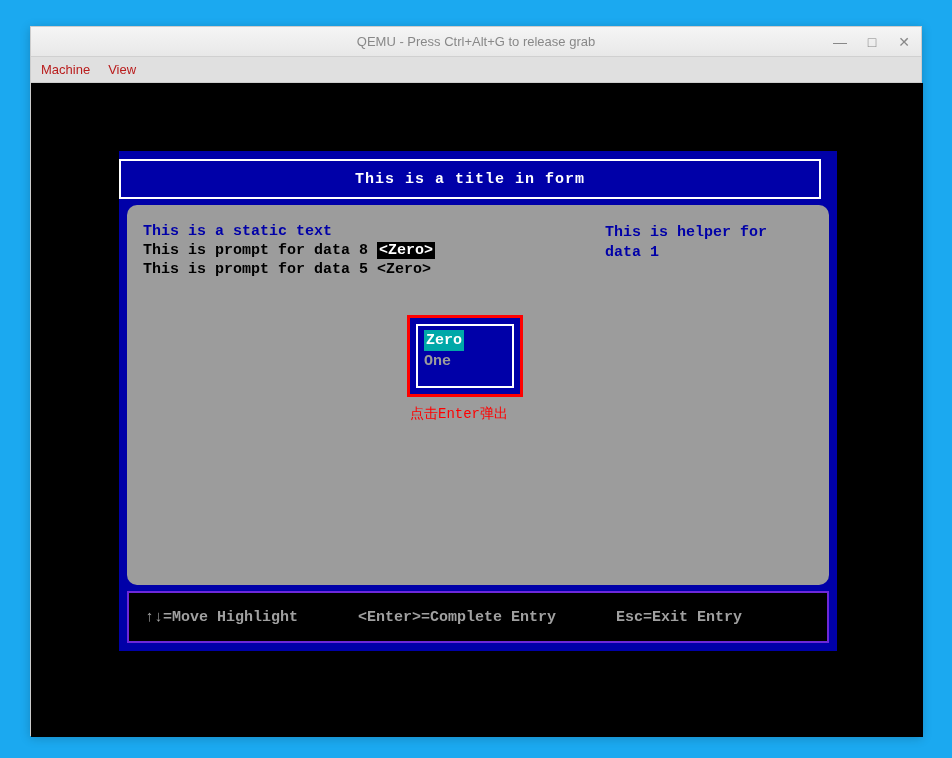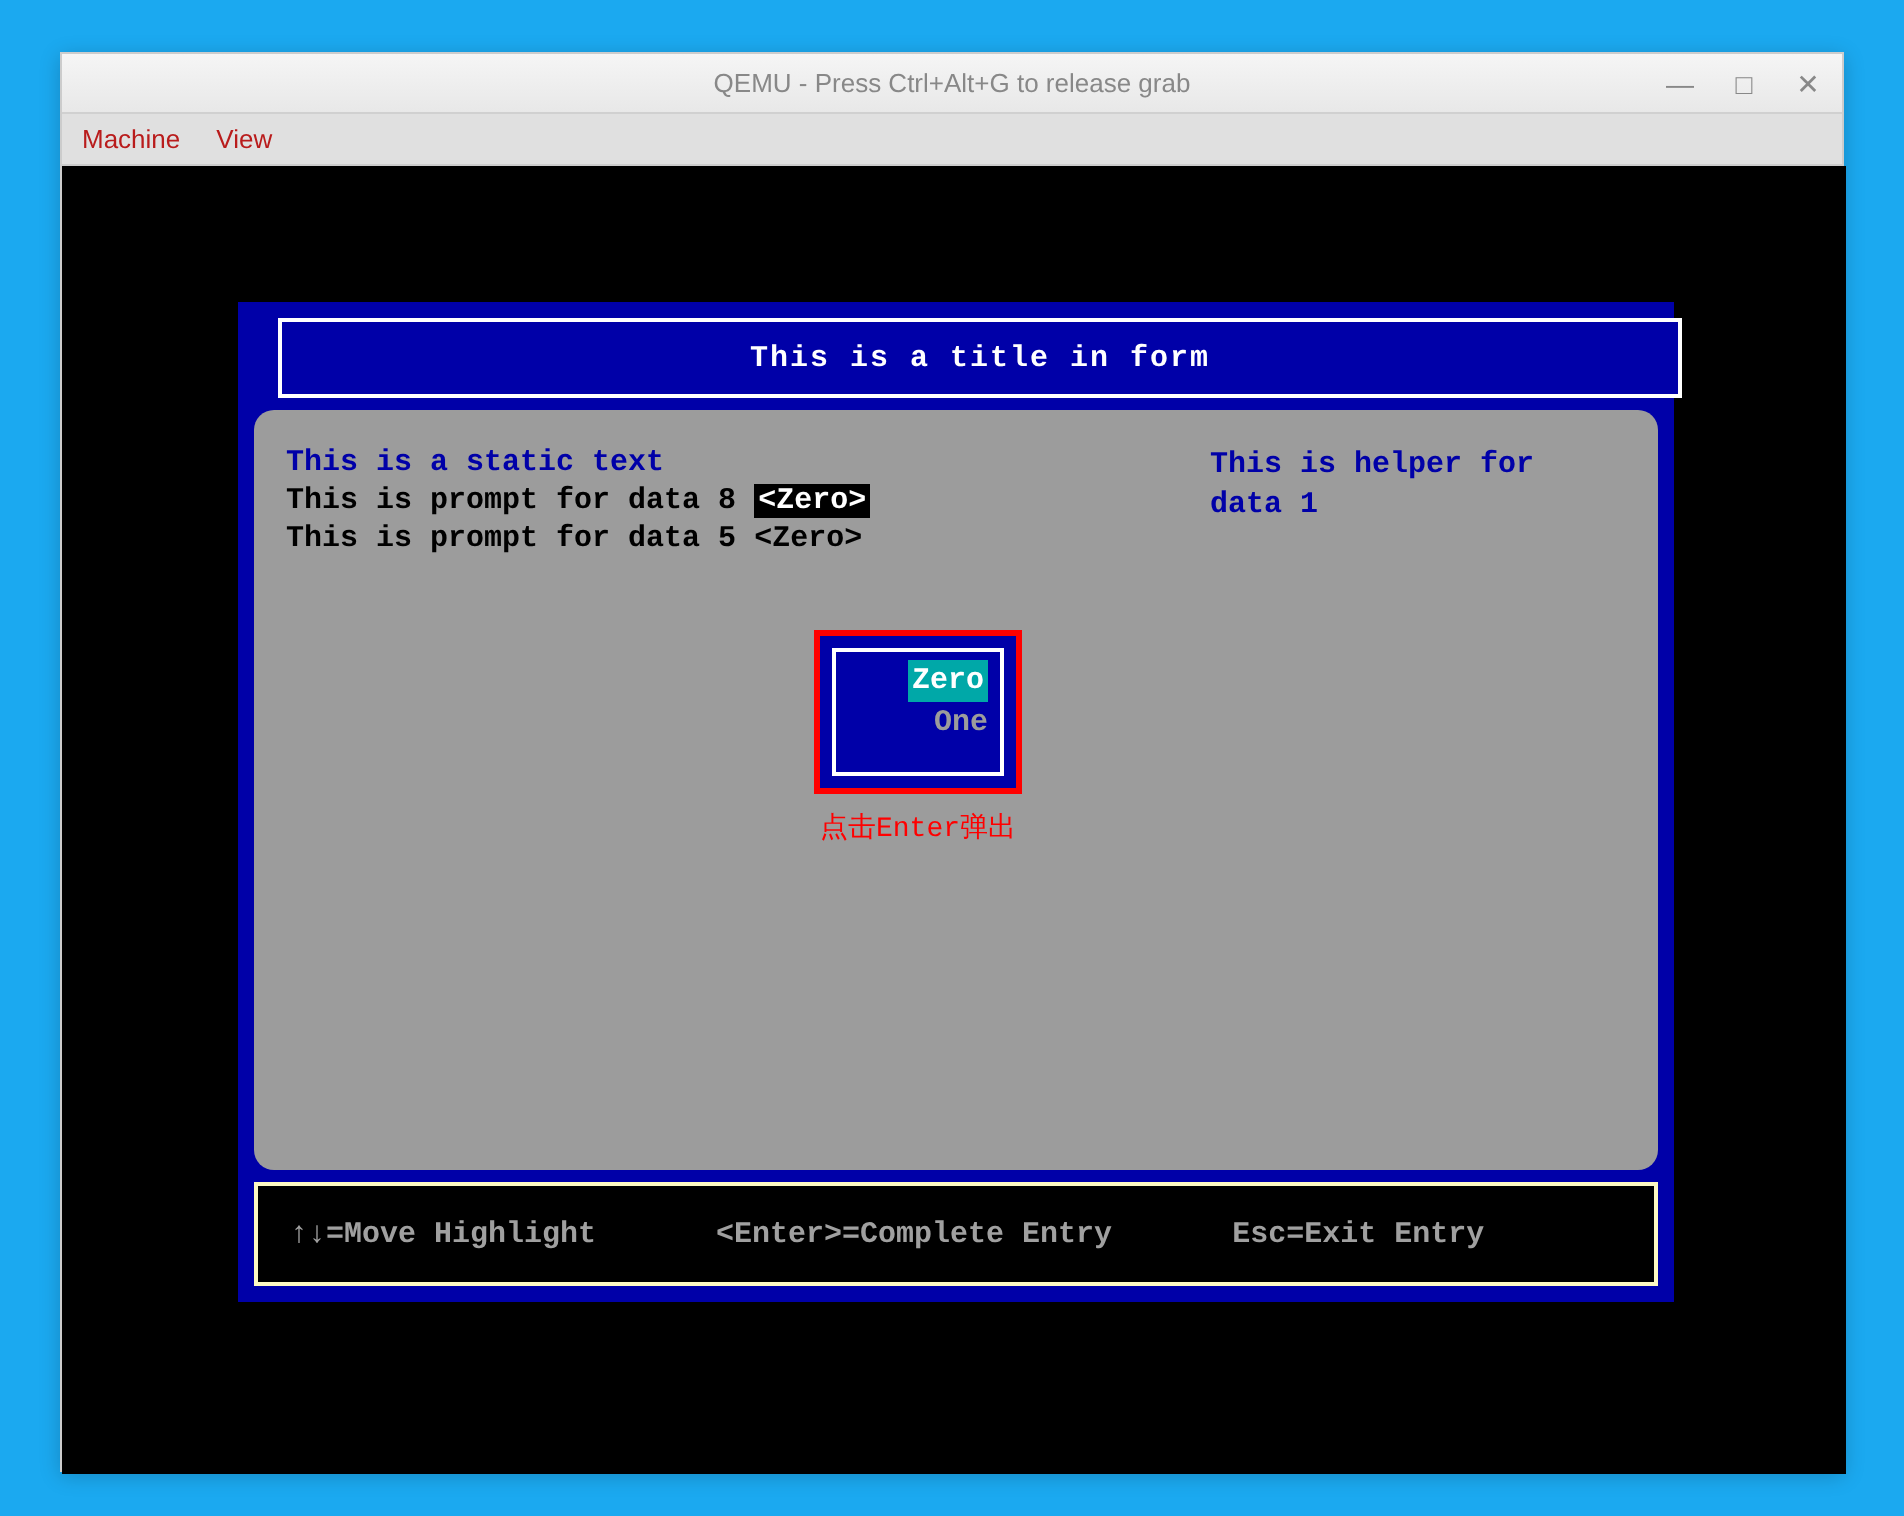--- a/index.html
+++ b/index.html
@@ -77,21 +77,21 @@
 .bios-frame {
   position: absolute;
   left: 88px;
   top: 68px;
   width: 718px;
   height: 500px;
   background: #0000a8;
 }
 .bios-title-box {
   position: absolute;
-  left: 20px;
+  left: 0;
   top: 8px;
   width: 702px;
   height: 40px;
   border: 2px solid #fff;
   background: #0000a8;
   display: flex;
   align-items: center;
   justify-content: center;
 }
 .bios-title {
@@ -132,26 +132,25 @@
   left: 478px;
   top: 18px;
   color: #0000a8;
   font-weight: bold;
   line-height: 1.3;
 }
 .popup {
   position: absolute;
   left: 280px;
   top: 110px;
-  width: 104px;
+  width: 116px;
   height: 82px;
   border: 3px solid #ff0000;
   background: #0000a8;
   padding: 6px;
-  text-align: right;
 }
 .popup-inner {
   border: 2px solid #fff;
   width: 100%;
   height: 100%;
   padding: 4px 6px;
 }
 .popup-item {
   color: #9c9c9c;
   font-weight: bold;
@@ -171,21 +170,21 @@
   color: #ff0000;
   font-size: 14px;
   font-weight: normal;
 }
 .bios-footer {
   position: absolute;
   left: 8px;
   top: 440px;
   width: 702px;
   height: 52px;
-  border: 2px solid #fef9c3;
+  border: 2px solid #6d28d9;
   background: #000;
   display: flex;
   align-items: center;
   padding: 0 16px;
   gap: 60px;
 }
 .footer-item {
   color: #a0a0a0;
   font-weight: bold;
 }

